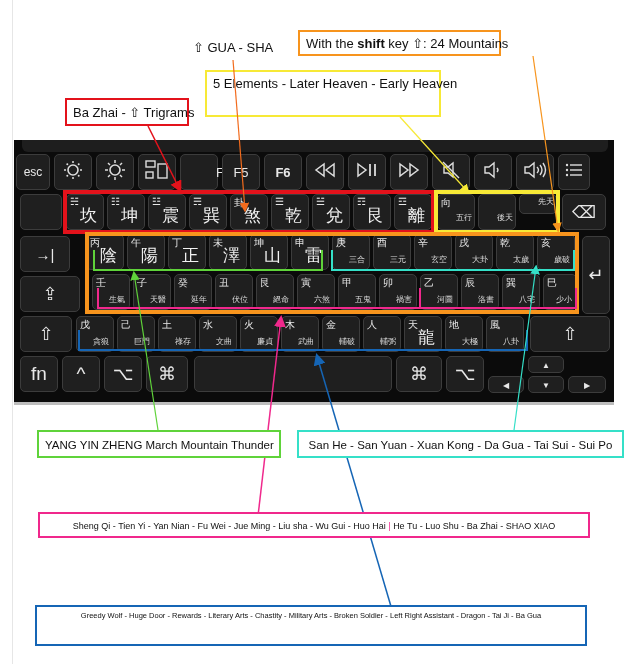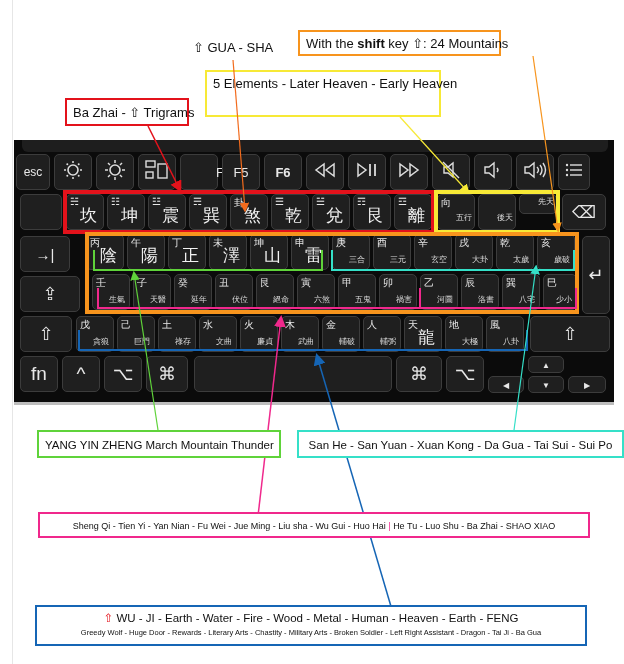--- a/index.html
+++ b/index.html
@@ -426,15 +426,14 @@
 </svg>
 
 <div class="callout" style="left:37px;top:430px;width:244px;height:28px;border:2px solid #5fd33a;text-align:right;font-size:11.5px;line-height:18px;">YANG YIN ZHENG March Mountain Thunder</div>
 <div class="callout" style="left:297px;top:430px;width:327px;height:28px;border:2px solid #35e0c8;text-align:center;font-size:11.5px;line-height:18px;">San He - San Yuan - Xuan Kong - Da Gua - Tai Sui - Sui Po</div>
 <div class="callout" style="left:38px;top:512px;width:552px;height:26px;border:2px solid #f0288c;text-align:center;font-size:9px;line-height:16px;">
   <span>Sheng Qi - Tien Yi - Yan Nian - Fu Wei - Jue Ming - Liu sha - Wu Gui - Huo Hai</span>
   <span style="color:#f0288c;">|</span>
   <span> He Tu - Luo Shu - Ba Zhai - SHAO XIAO</span>
 </div>
 <div class="callout" style="left:35px;top:605px;width:552px;height:41px;border:2px solid #1565b5;text-align:center;padding:3px 4px;">
-  <div style="font-size:11.5px;line-height:17px;"><span style="color:#e3121b;">⇧</span><span> WU - JI - Earth - Water - Fire - Wood - Metal - Human - Heaven - Earth - FENG</span></div>
   <div style="font-size:7.5px;line-height:12px;">Greedy Wolf - Huge Door - Rewards - Literary Arts - Chastity - Military Arts - Broken Soldier - Left Right Assistant - Dragon - Tai Ji - Ba Gua</div>
 </div>
 
 </body></html>

